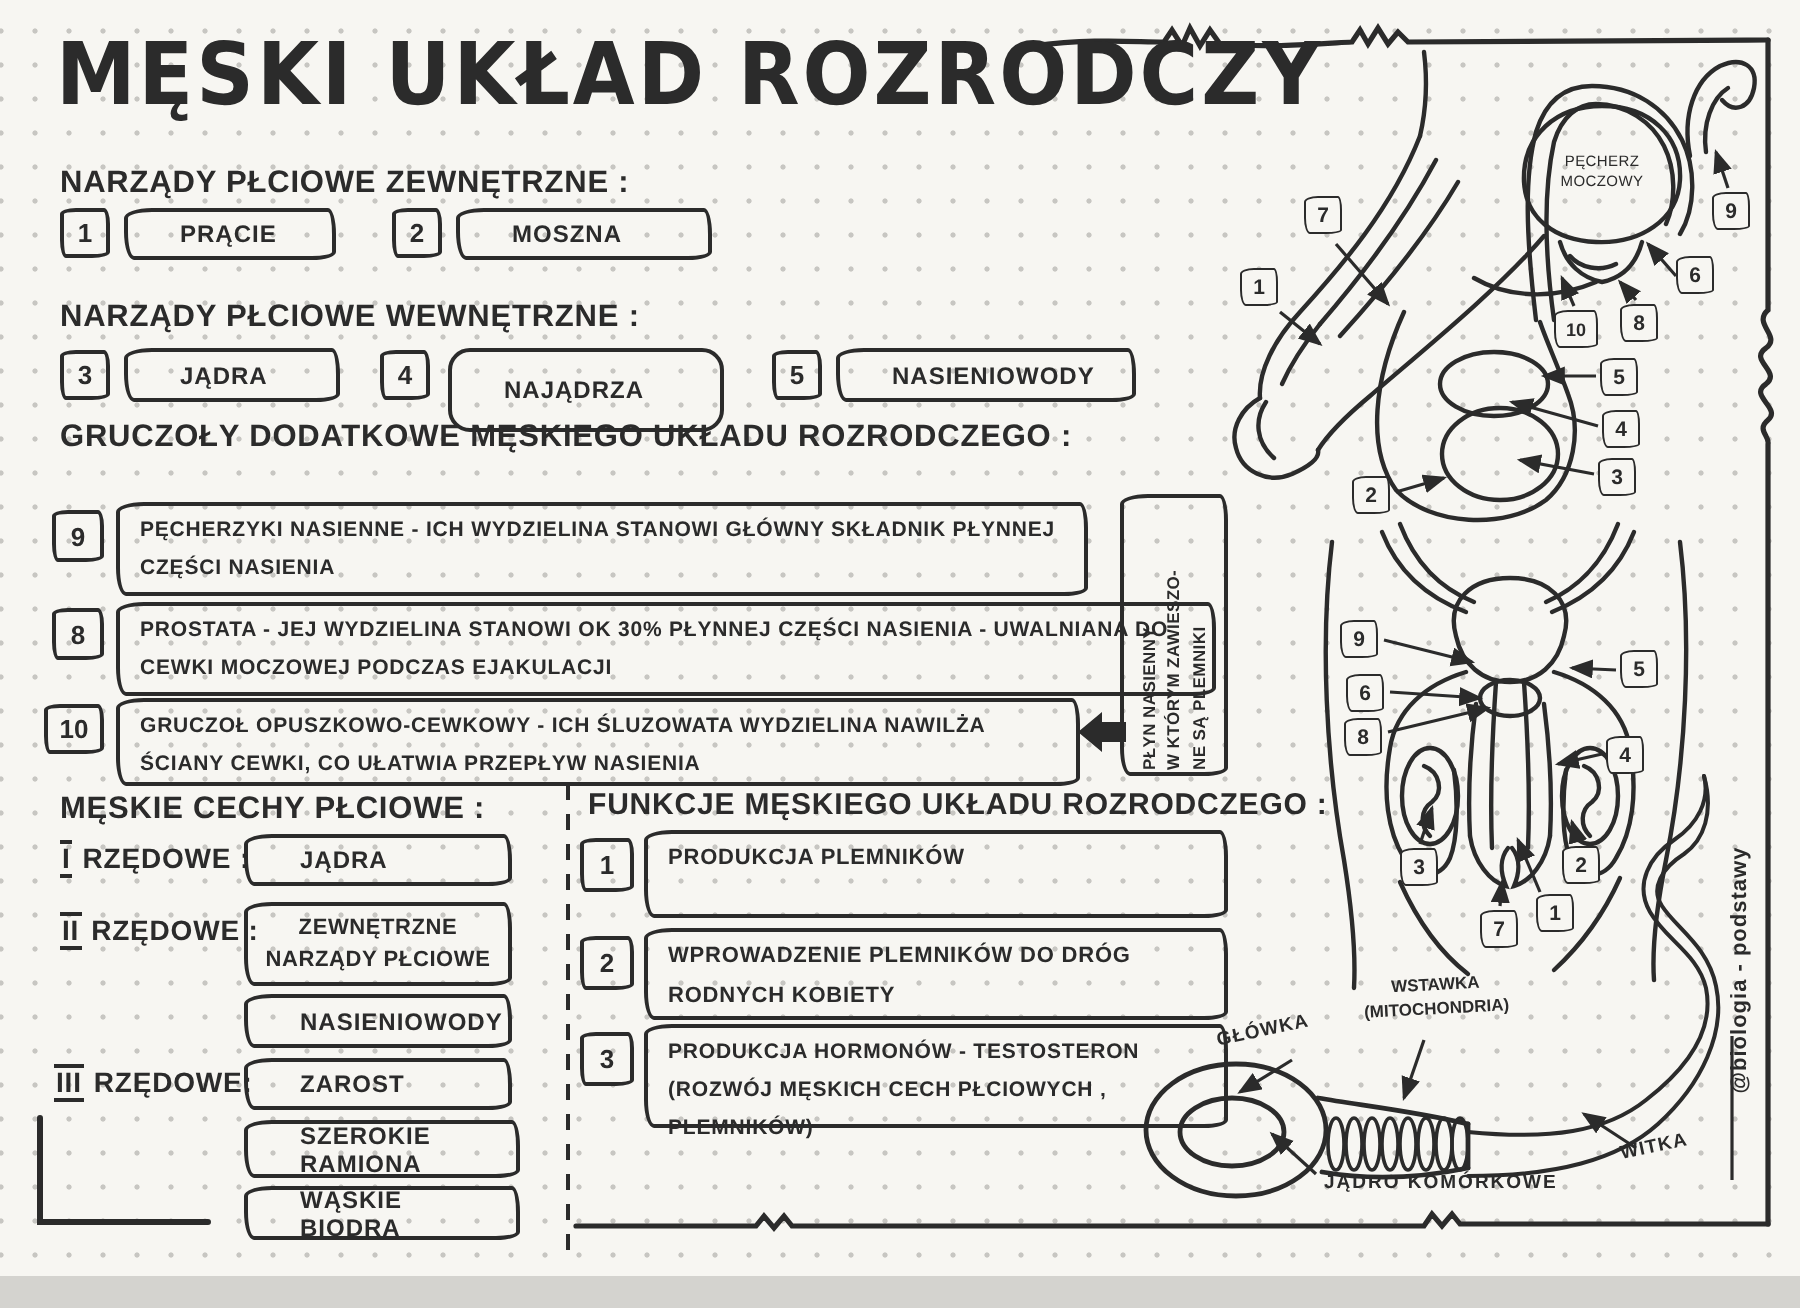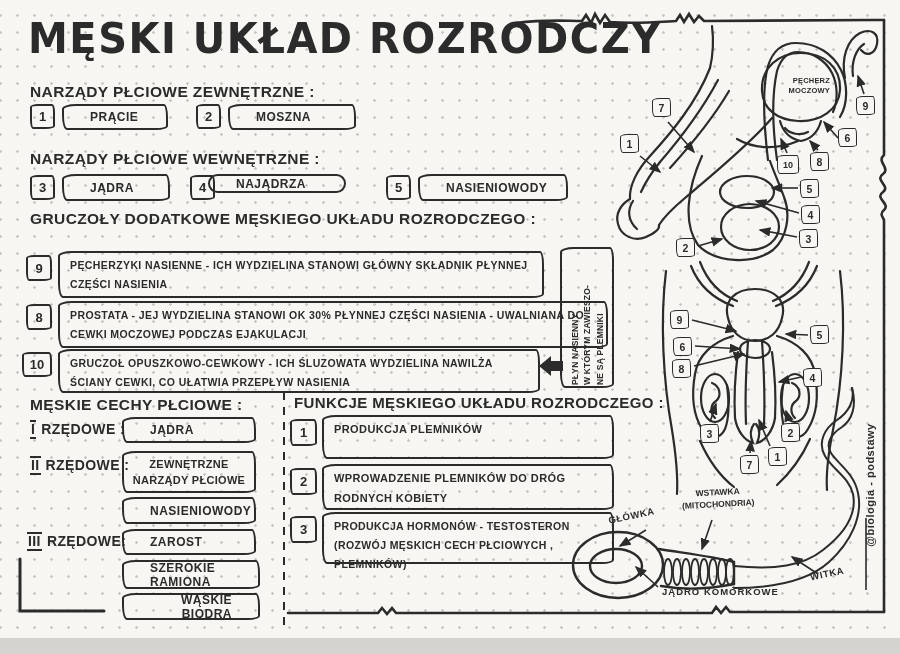--- a/index.html
+++ b/index.html
@@ -157,21 +157,21 @@
   <div class="abs htm hdr" style="left:30px;top:83px;">NARZĄDY PŁCIOWE ZEWNĘTRZNE :</div>
   <div class="abs htm nbox" style="left:30px;top:104px;width:25px;height:25px;">1</div>
   <div class="abs htm sketch lbl" style="left:62px;top:104px;width:106px;height:26px;">PRĄCIE</div>
   <div class="abs htm nbox" style="left:196px;top:104px;width:25px;height:25px;">2</div>
   <div class="abs htm sketch lbl" style="left:228px;top:104px;width:128px;height:26px;">MOSZNA</div>
 
   <div class="abs htm hdr" style="left:30px;top:150px;">NARZĄDY PŁCIOWE WEWNĘTRZNE :</div>
   <div class="abs htm nbox" style="left:30px;top:175px;width:25px;height:25px;">3</div>
   <div class="abs htm sketch lbl" style="left:62px;top:174px;width:108px;height:27px;">JĄDRA</div>
   <div class="abs htm nbox" style="left:190px;top:175px;width:25px;height:25px;">4</div>
-  <div class="abs htm sketch lbl" style="left:208px;top:174px;width:138px;height:19px;border-radius:11px;">NAJĄDRZA</div>
+  <div class="abs htm sketch lbl" style="left:224px;top:174px;width:138px;height:42px;border-radius:11px;">NAJĄDRZA</div>
   <div class="abs htm nbox" style="left:386px;top:175px;width:25px;height:25px;">5</div>
   <div class="abs htm sketch lbl" style="left:418px;top:174px;width:150px;height:27px;">NASIENIOWODY</div>
 
   <div class="abs htm hdr" style="left:30px;top:210px;">GRUCZOŁY DODATKOWE MĘSKIEGO UKŁADU ROZRODCZEGO :</div>
   <div class="abs htm nbox" style="left:26px;top:255px;width:26px;height:26px;">9</div>
   <div class="abs htm sketch itemtxt" style="left:58px;top:251px;width:486px;height:47px;">PĘCHERZYKI NASIENNE - ICH WYDZIELINA STANOWI GŁÓWNY SKŁADNIK PŁYNNEJ CZĘŚCI NASIENIA</div>
   <div class="abs htm nbox" style="left:26px;top:304px;width:26px;height:26px;">8</div>
   <div class="abs htm sketch itemtxt" style="left:58px;top:301px;width:550px;height:47px;">PROSTATA - JEJ WYDZIELINA STANOWI OK 30% PŁYNNEJ CZĘŚCI NASIENIA - UWALNIANA DO CEWKI MOCZOWEJ PODCZAS EJAKULACJI</div>
   <div class="abs htm nbox" style="left:22px;top:352px;width:30px;height:25px;">10</div>
   <div class="abs htm sketch itemtxt" style="left:58px;top:349px;width:482px;height:44px;">GRUCZOŁ OPUSZKOWO-CEWKOWY - ICH ŚLUZOWATA WYDZIELINA NAWILŻA ŚCIANY CEWKI, CO UŁATWIA PRZEPŁYW NASIENIA</div>
@@ -193,31 +193,31 @@
   <div class="abs htm rowlbl" style="left:30px;top:456px;">
     <span class="rn">II</span><span>RZĘDOWE :</span>
   </div>
   <div class="abs htm sketch" style="left:122px;top:451px;width:134px;height:42px;display:flex;align-items:center;justify-content:center;text-align:center;font-size:11px;font-weight:700;letter-spacing:.3px;line-height:1.5;padding:0 6px;">ZEWNĘTRZNE NARZĄDY PŁCIOWE</div>
   <div class="abs htm sketch lbl" style="left:122px;top:497px;width:134px;height:27px;">NASIENIOWODY</div>
   <div class="abs htm rowlbl" style="left:27px;top:532px;">
     <span class="rn">III</span><span>RZĘDOWE:</span>
   </div>
   <div class="abs htm sketch lbl" style="left:122px;top:529px;width:134px;height:26px;">ZAROST</div>
   <div class="abs htm sketch lbl" style="left:122px;top:560px;width:138px;height:29px;">SZEROKIE RAMIONA</div>
-  <div class="abs htm sketch lbl" style="left:122px;top:593px;width:138px;height:27px;text-align:right;">WĄSKIE BIODRA</div>
+  <div class="abs htm sketch lbl" style="left:122px;top:593px;width:138px;height:27px;">WĄSKIE BIODRA</div>
 
   <div class="abs htm hdr" style="left:294px;top:394px;font-size:15px;">FUNKCJE MĘSKIEGO UKŁADU ROZRODCZEGO :</div>
   <div class="abs htm nbox" style="left:290px;top:419px;width:27px;height:27px;">1</div>
   <div class="abs htm sketch itemtxt" style="left:322px;top:415px;width:292px;height:44px;font-size:11px;">PRODUKCJA PLEMNIKÓW</div>
   <div class="abs htm nbox" style="left:290px;top:468px;width:27px;height:27px;">2</div>
   <div class="abs htm sketch itemtxt" style="left:322px;top:464px;width:292px;height:46px;font-size:11px;">WPROWADZENIE PLEMNIKÓW DO DRÓG RODNYCH KOBIETY</div>
   <div class="abs htm nbox" style="left:290px;top:516px;width:27px;height:27px;">3</div>
   <div class="abs htm sketch itemtxt" style="left:322px;top:512px;width:292px;height:52px;font-size:10.5px;">PRODUKCJA HORMONÓW - TESTOSTERON (ROZWÓJ MĘSKICH CECH PŁCIOWYCH , PLEMNIKÓW)</div>
 
-  <div class="abs htm" style="left:772px;top:76px;width:58px;text-align:right;font-size:7.5px;font-weight:700;line-height:1.35;letter-spacing:.2px;">
+  <div class="abs htm" style="left:772px;top:76px;width:58px;text-align:center;font-size:7.5px;font-weight:400;line-height:1.35;letter-spacing:.2px;">
     <div>PĘCHERZ</div>
     <div>MOCZOWY</div>
   </div>
 
   <div class="abs cbox" style="left:620px;top:134px;">1</div>
   <div class="abs cbox" style="left:652px;top:98px;">7</div>
   <div class="abs cbox" style="left:856px;top:96px;">9</div>
   <div class="abs cbox" style="left:838px;top:128px;">6</div>
   <div class="abs cbox" style="left:810px;top:152px;">8</div>
   <div class="abs cbox" style="left:777px;top:155px;width:22px;font-size:9px;">10</div>

